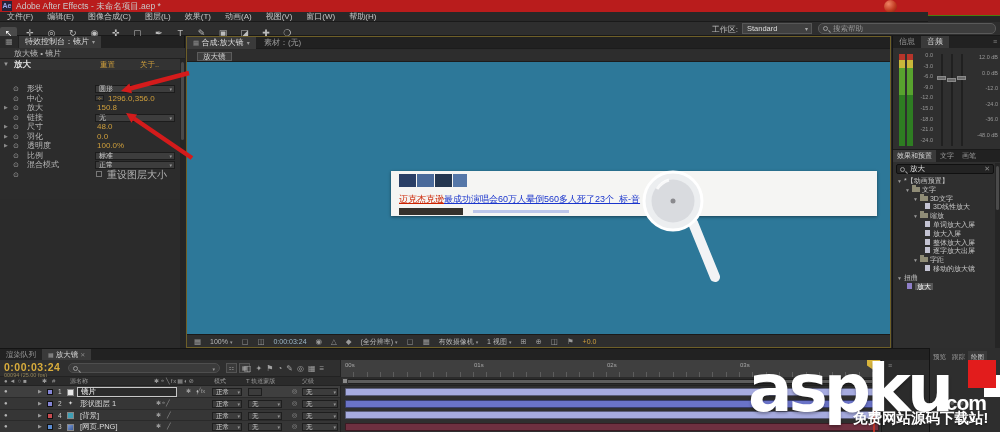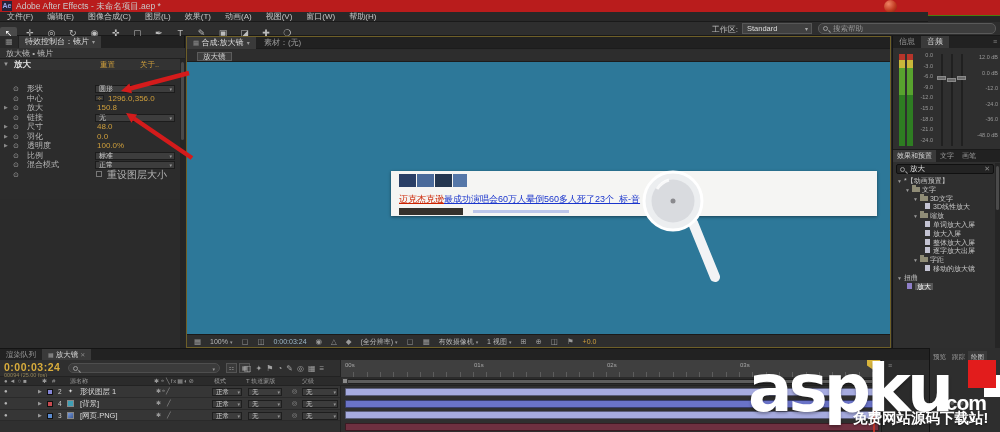--- a/index.html
+++ b/index.html
@@ -23,21 +23,21 @@
   .help-search{right:4px;top:1px;width:178px;height:11px;background:#3d3d3d;border:1px solid #5a5a5a;border-radius:5px;font-size:7.5px;line-height:9px;color:#999;padding-left:14px}
   .lens{position:absolute;width:5px;height:5px;border:1px solid #999;border-radius:50%}
   .lens:after{content:"";position:absolute;left:4px;top:4px;width:3px;height:1px;background:#999;transform:rotate(45deg)}
   
   .left-panel{left:0;top:36px;width:185px;height:312px;background:#2c2c2c;border-right:1px solid #141414}
   .tabs{height:12px;background:#212121;font-size:8px;line-height:12px;white-space:nowrap}
   .tab{display:inline-block;padding:0 6px;color:#9a9a9a;height:12px}
   .tab.active{background:#3a3a3a;color:#d8d8d8}
   .tab .dd-ar{font-size:6px;color:#999;margin-left:3px}
   .minitab{display:inline-block;width:18px;text-align:center;color:#8a8a8a;height:12px;background:#2a2a2a;margin-right:1px}
-  .ec-ctx{left:0;top:12px;width:185px;height:11px;background:#313131;border-bottom:1px solid #202020;font-size:8px;line-height:11px;padding-left:6px;color:#b8b8b8}
+  .ec-ctx{left:0;top:12px;width:185px;height:11px;background:#313131;border-bottom:1px solid #202020;font-size:8px;line-height:11px;padding-left:14px;color:#b8b8b8}
   .ec-head{left:0;top:23px;width:185px;height:11px;background:#333;font-size:8px;line-height:11px}
   .ec-head .fx-name{position:absolute;left:14px;font-weight:bold;color:#e2e2e2;font-size:8.5px}
   .ec-head .twirl{position:absolute;left:3px;font-size:6px;color:#999}
   .ec-link{position:absolute;color:#cf9f3c;font-size:7.5px}
   .ec-rows{left:0;top:48px;width:188px}
   .ec-row{position:relative;height:9.5px;font-size:8px;line-height:9.5px}
   .ec-row .twirl{position:absolute;left:4px;font-size:5px;color:#8a8a8a}
   .ec-row .sw{position:absolute;left:13px;font-size:7px;color:#9a9a9a}
   .ec-row .lbl{position:absolute;left:27px;color:#b5b5b5}
   .ec-row .val{position:absolute;left:97px;color:#cf9f3c}
@@ -398,20 +398,34 @@
       <span style="left:42px">✱</span>
       <span style="left:52px">#</span>
       <span style="left:70px">源名称</span>
       <span style="left:154px;letter-spacing:1px">✱⚬╲fx▦◐⊘</span>
       <span style="left:214px">模式</span>
       <span style="left:246px">T 轨道蒙版</span>
       <span style="left:302px">父级</span>
     </div>
     <div class="abs tl-rows">
 
+      <div class="tl-row sel">
+        <span class="eye">●</span>
+        <span class="twirl">▶</span>
+        <span class="swatch" style="background:#8585d6"></span>
+        <span class="lnum">1</span>
+        <span class="ltype" style="background:#e8e8e8"></span>
+        <span class="rename">镜片</span>
+        <span class="sw-ic" style="left:186px;top:0">✱　╱fx</span>
+        <span class="sw-ic" style="left:196px;top:0;color:#c8c8c8">◐</span>
+        <div class="mini-dd" style="left:212px;width:30px"><span>正常</span><span class="dd-ar">▾</span></div>
+        <div class="mini-dd" style="left:248px;width:14px"></div>
+        <span class="sw-ic" style="left:292px">◎</span>
+        <div class="mini-dd" style="left:302px;width:36px"><span>无</span><span class="dd-ar">▾</span></div>
+      </div>
 
       <div class="tl-row">
         <span class="eye">●</span>
         <span class="twirl">▶</span>
         <span class="swatch" style="background:#8585d6"></span>
         <span class="lnum">2</span>
         <span class="sw-ic" style="left:68px;color:#ddd">✦</span>
         <span class="lname">形状图层 1</span>
         <span class="sw-ic" style="left:156px">✱⚬╱</span>
         <div class="mini-dd" style="left:212px;width:30px"><span>正常</span><span class="dd-ar">▾</span></div>

